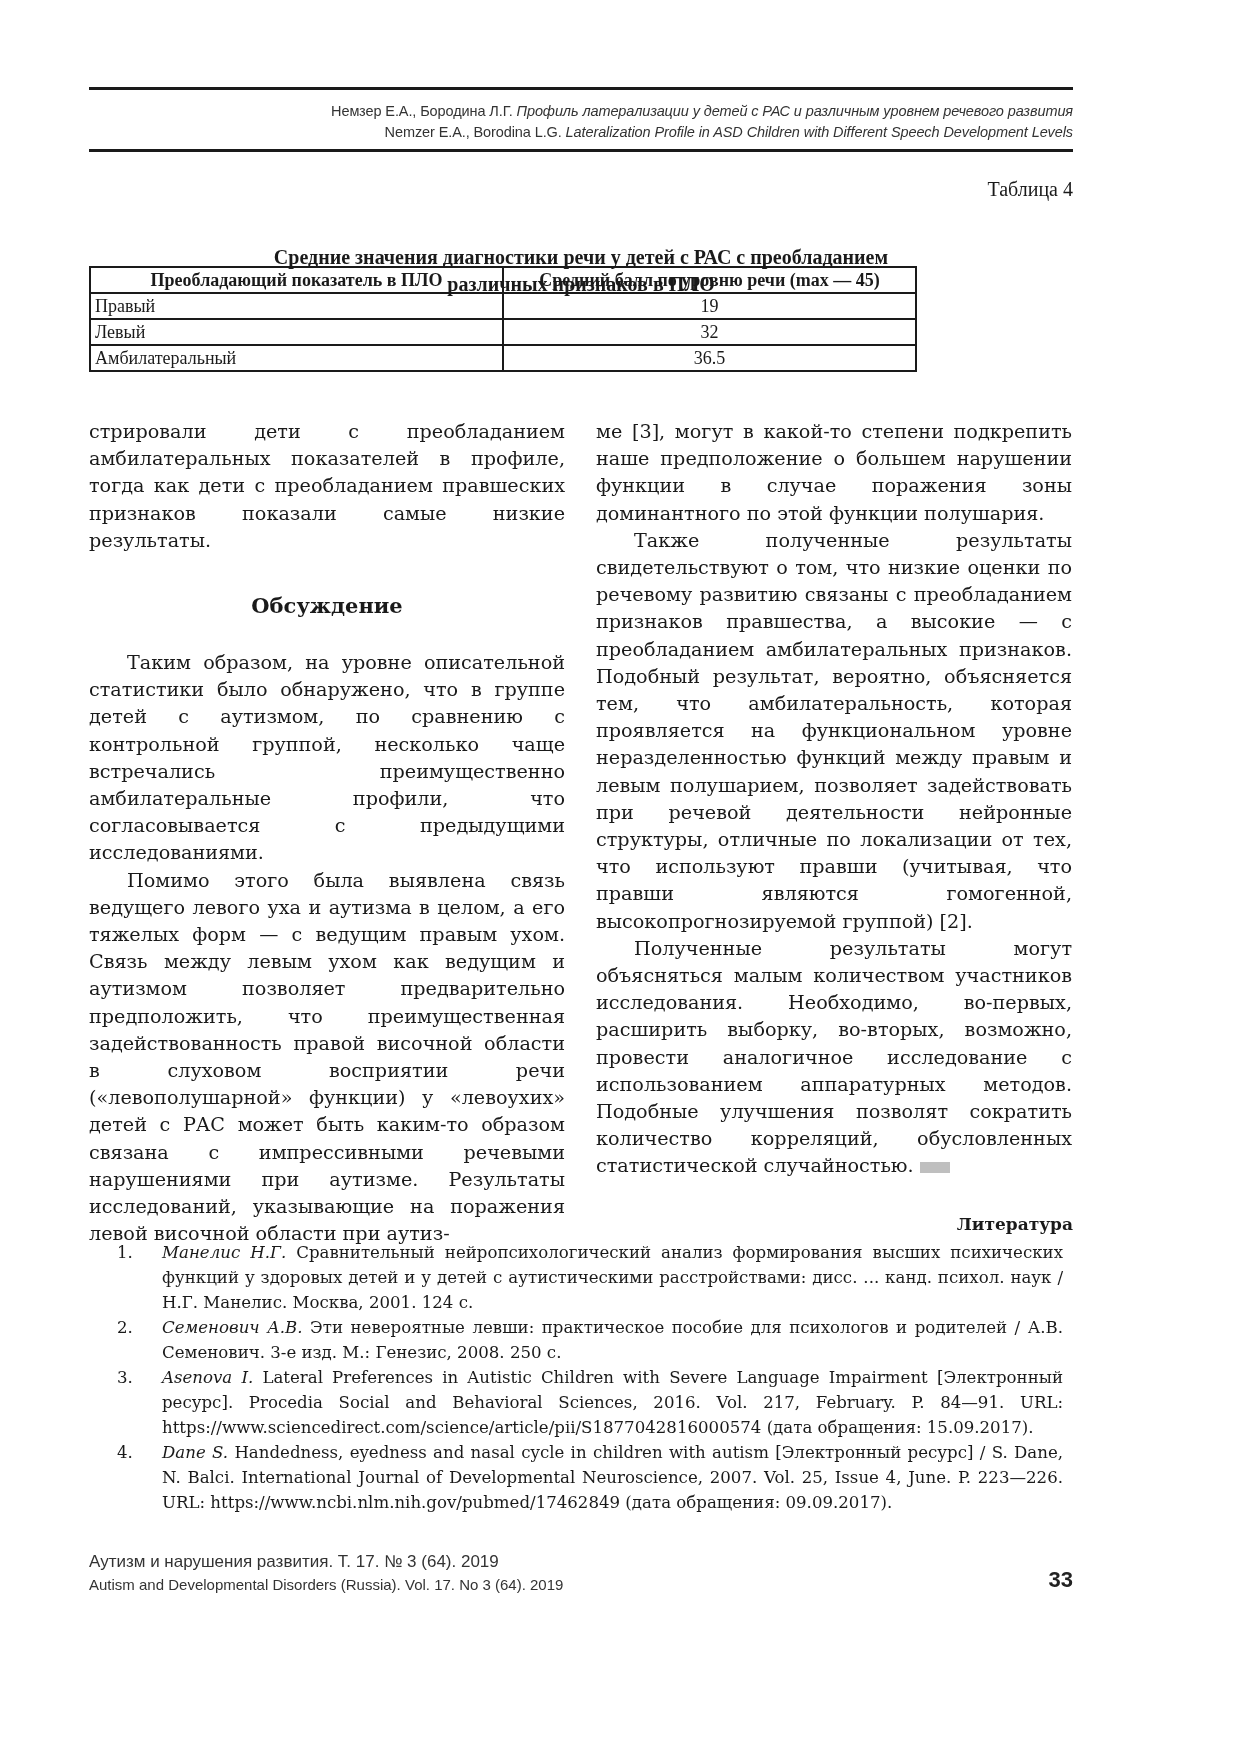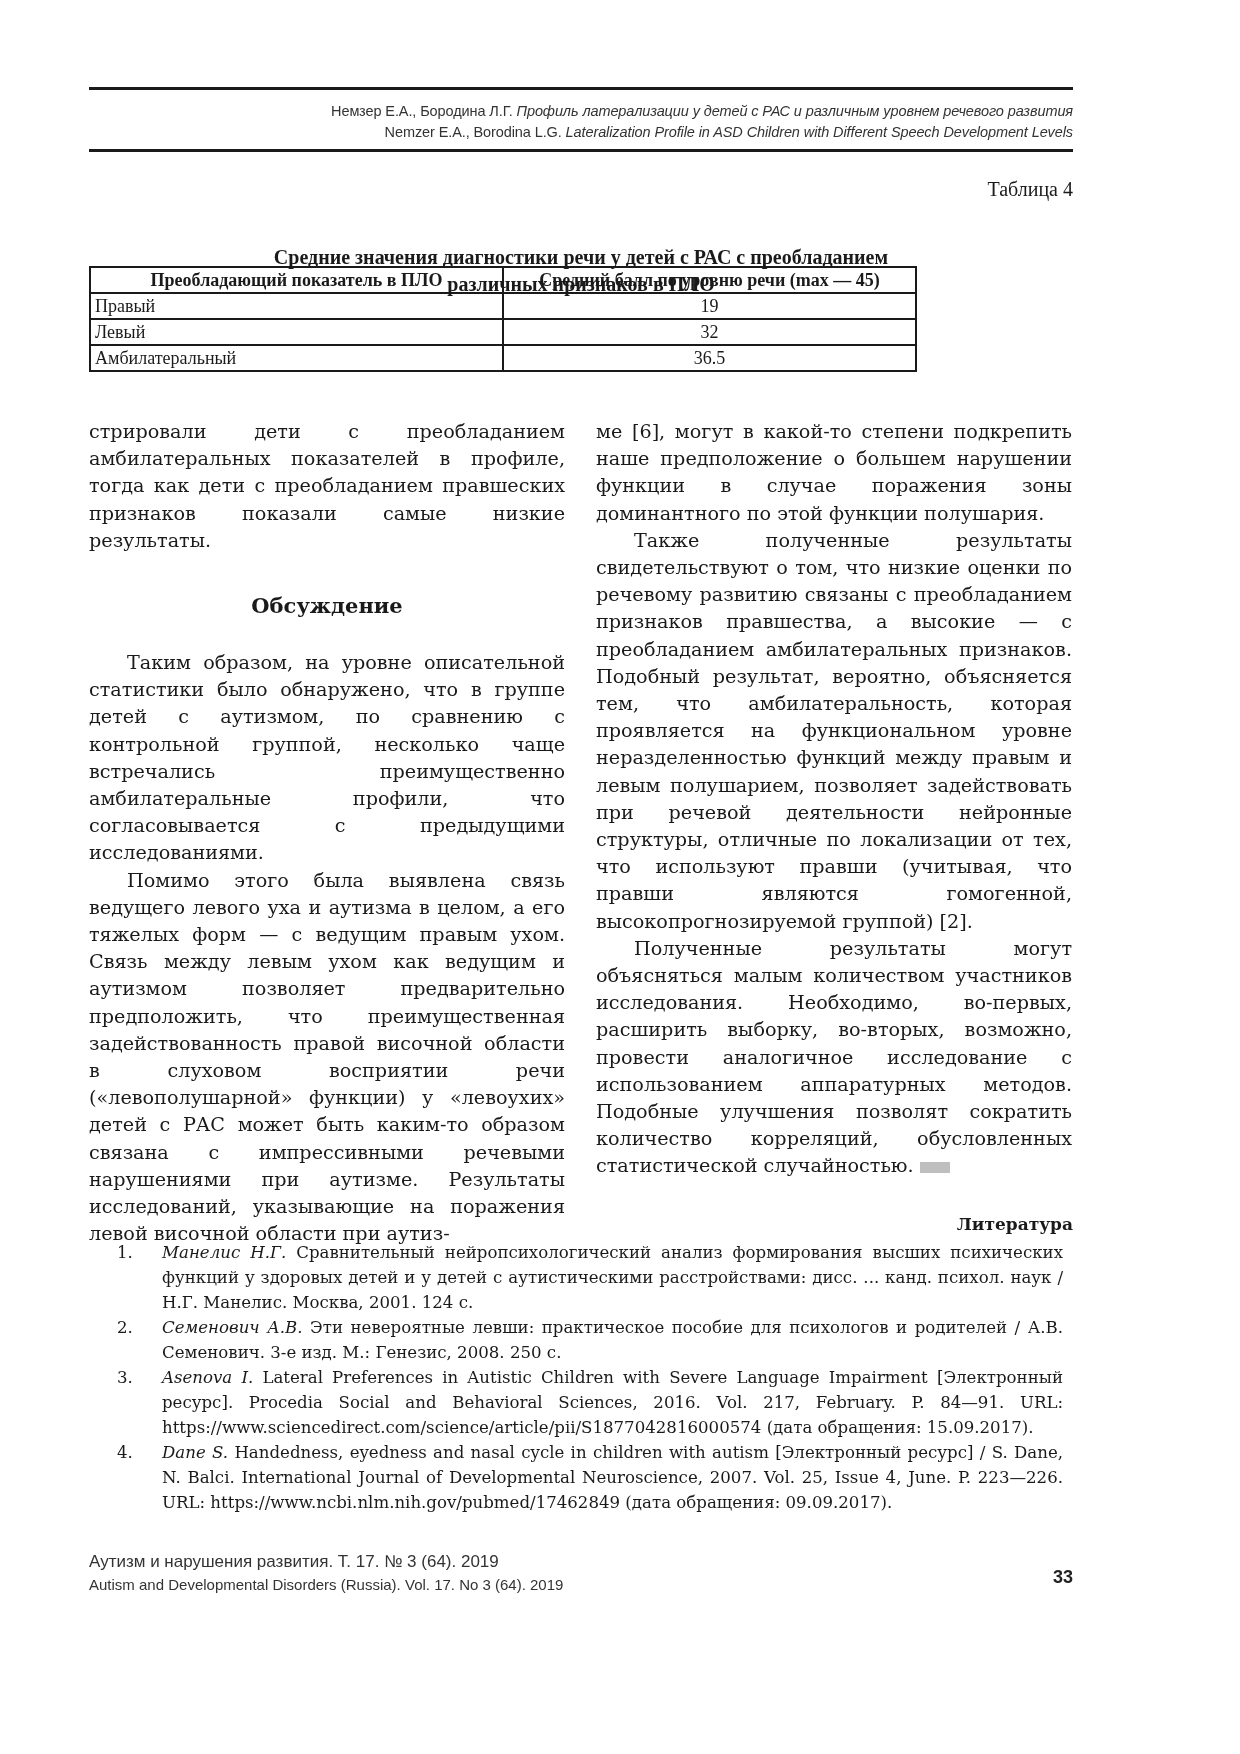--- a/index.html
+++ b/index.html
@@ -25,21 +25,21 @@
   .col p.ind { text-indent:38px; }
   .col h2 { margin:38px 0 30px 0; text-align:center; font-size:21px; font-weight:bold; line-height:27px; }
   .end-mark { display:inline-block; width:30px; height:11px; background:#bfbfbf; vertical-align:middle; margin-left:6px; }
   #refs-heading { position:absolute; left:89px; width:984px; top:1214px; text-align:right; font-weight:bold; font-size:17px; }
   #refs { position:absolute; left:89px; top:1240px; width:974px; font-size:16.6px; line-height:25px; margin:0; padding:0; list-style:none; }
   #refs li { position:relative; padding-left:73px; text-align:justify; }
   #refs li .num { position:absolute; left:28px; top:0; }
   #refs li i { font-style:italic; }
   #footer-ru { position:absolute; left:89px; top:1552px; font-family:"Liberation Sans", sans-serif; font-size:17px; color:#333; }
   #footer-en { position:absolute; left:89px; top:1576px; font-family:"Liberation Sans", sans-serif; font-size:15px; color:#333; }
-  #page-number { position:absolute; right:167px; top:1567px; font-family:"Liberation Sans", sans-serif; font-weight:bold; font-size:18px; color:#222; }
+  #page-number { position:absolute; right:167px; top:1567px; font-family:"Liberation Sans", sans-serif; font-weight:bold; font-size:22px; color:#222; }
 </style>
 </head>
 <body>
 
 <div class="rule" id="rule-top"></div>
 <div class="running-head" id="rh-ru"><span>Немзер Е.А., Бородина Л.Г. </span><i>Профиль латерализации у детей с РАС и различным уровнем речевого развития</i></div>
 <div class="running-head" id="rh-en"><span>Nemzer E.A., Borodina L.G. </span><i>Lateralization Profile in ASD Children with Different Speech Development Levels</i></div>
 <div class="rule" id="rule-bottom"></div>
 
 <div id="table-label">Таблица 4</div>
@@ -72,21 +72,21 @@
 </table>
 
 <div class="col" id="col-left">
   <p>стрировали дети с преобладанием амбилатеральных показателей в профиле, тогда как дети с преобладанием правшеских признаков показали самые низкие результаты.</p>
   <h2>Обсуждение</h2>
   <p class="ind">Таким образом, на уровне описательной статистики было обнаружено, что в группе детей с аутизмом, по сравнению с контрольной группой, несколько чаще встречались преимущественно амбилатеральные профили, что согласовывается с предыдущими исследованиями.</p>
   <p class="ind">Помимо этого была выявлена связь ведущего левого уха и аутизма в целом, а его тяжелых форм — с ведущим правым ухом. Связь между левым ухом как ведущим и аутизмом позволяет предварительно предположить, что преимущественная задействованность правой височной области в слуховом восприятии речи («левополушарной» функции) у «левоухих» детей с РАС может быть каким-то образом связана с импрессивными речевыми нарушениями при аутизме. Результаты исследований, указывающие на поражения левой височной области при аутиз-</p>
 </div>
 
 <div class="col" id="col-right">
-  <p>ме [6], могут в какой-то степени подкрепить наше предположение о большем нарушении функции в случае поражения зоны доминантного по этой функции полушария.</p>
+  <p>ме [3], могут в какой-то степени подкрепить наше предположение о большем нарушении функции в случае поражения зоны доминантного по этой функции полушария.</p>
   <p class="ind">Также полученные результаты свидетельствуют о том, что низкие оценки по речевому развитию связаны с преобладанием признаков правшества, а высокие — с преобладанием амбилатеральных признаков. Подобный результат, вероятно, объясняется тем, что амбилатеральность, которая проявляется на функциональном уровне неразделенностью функций между правым и левым полушарием, позволяет задействовать при речевой деятельности нейронные структуры, отличные по локализации от тех, что используют правши (учитывая, что правши являются гомогенной, высокопрогнозируемой группой) [2].</p>
   <p class="ind"><span>Полученные результаты могут объясняться малым количеством участников исследования. Необходимо, во-первых, расширить выборку, во-вторых, возможно, провести аналогичное исследование с использованием аппаратурных методов. Подобные улучшения позволят сократить количество корреляций, обусловленных статистической случайностью.</span><span class="end-mark"></span></p>
 </div>
 
 <div id="refs-heading">Литература</div>
 <ol id="refs">
   <li><span class="num">1.</span><i>Манелис Н.Г.</i><span> Сравнительный нейропсихологический анализ формирования высших психических функций у здоровых детей и у детей с аутистическими расстройствами: дисс. ... канд. психол. наук / Н.Г. Манелис. Москва, 2001. 124 с.</span></li>
   <li><span class="num">2.</span><i>Семенович А.В.</i><span> Эти невероятные левши: практическое пособие для психологов и родителей / А.В. Семенович. 3-е изд. М.: Генезис, 2008. 250 с.</span></li>
   <li><span class="num">3.</span><i>Asenova I.</i><span> Lateral Preferences in Autistic Children with Severe Language Impairment [Электронный ресурс]. Procedia Social and Behavioral Sciences, 2016. Vol. 217, February. P. 84—91. URL: https://www.sciencedirect.com/science/article/pii/S1877042816000574 (дата обращения: 15.09.2017).</span></li>
   <li><span class="num">4.</span><i>Dane S.</i><span> Handedness, eyedness and nasal cycle in children with autism [Электронный ресурс] / S. Dane, N. Balci. International Journal of Developmental Neuroscience, 2007. Vol. 25, Issue 4, June. P. 223—226. URL: https://www.ncbi.nlm.nih.gov/pubmed/17462849 (дата обращения: 09.09.2017).</span></li>

